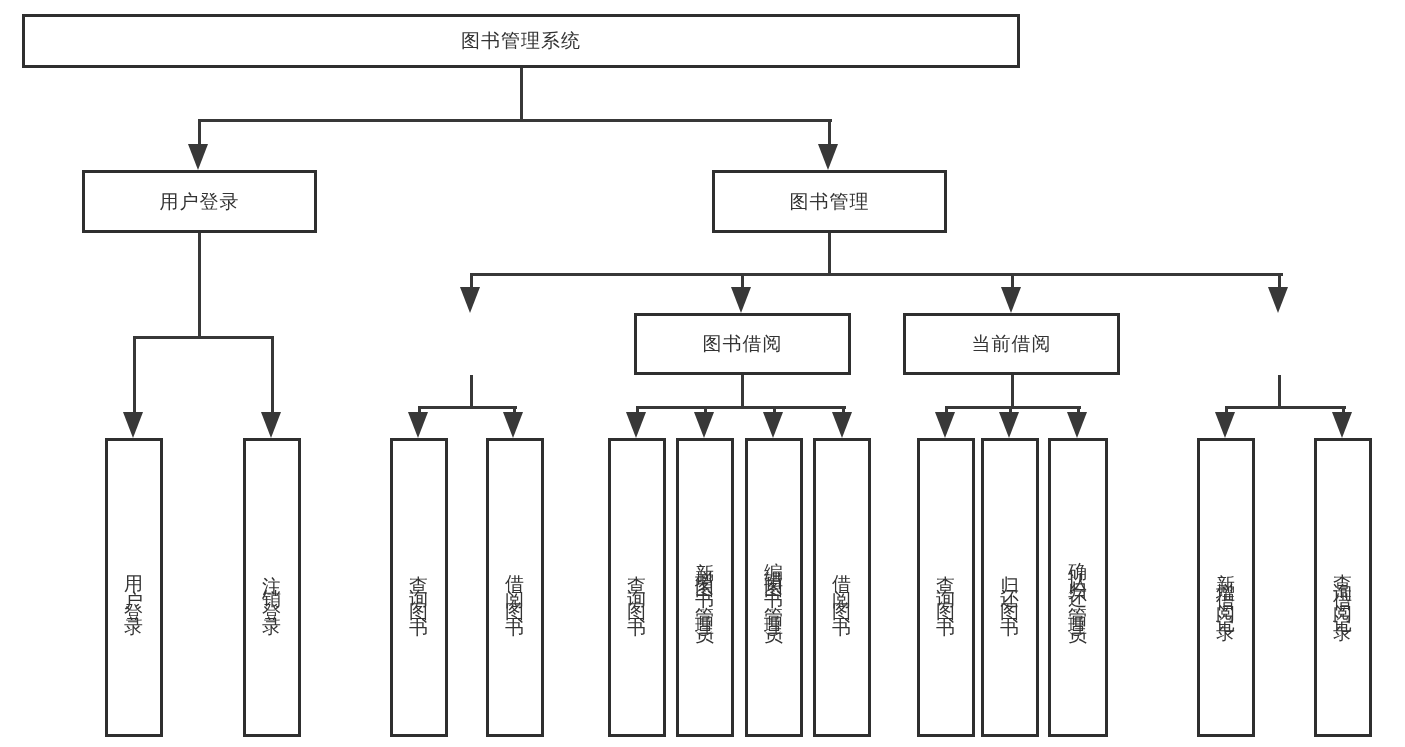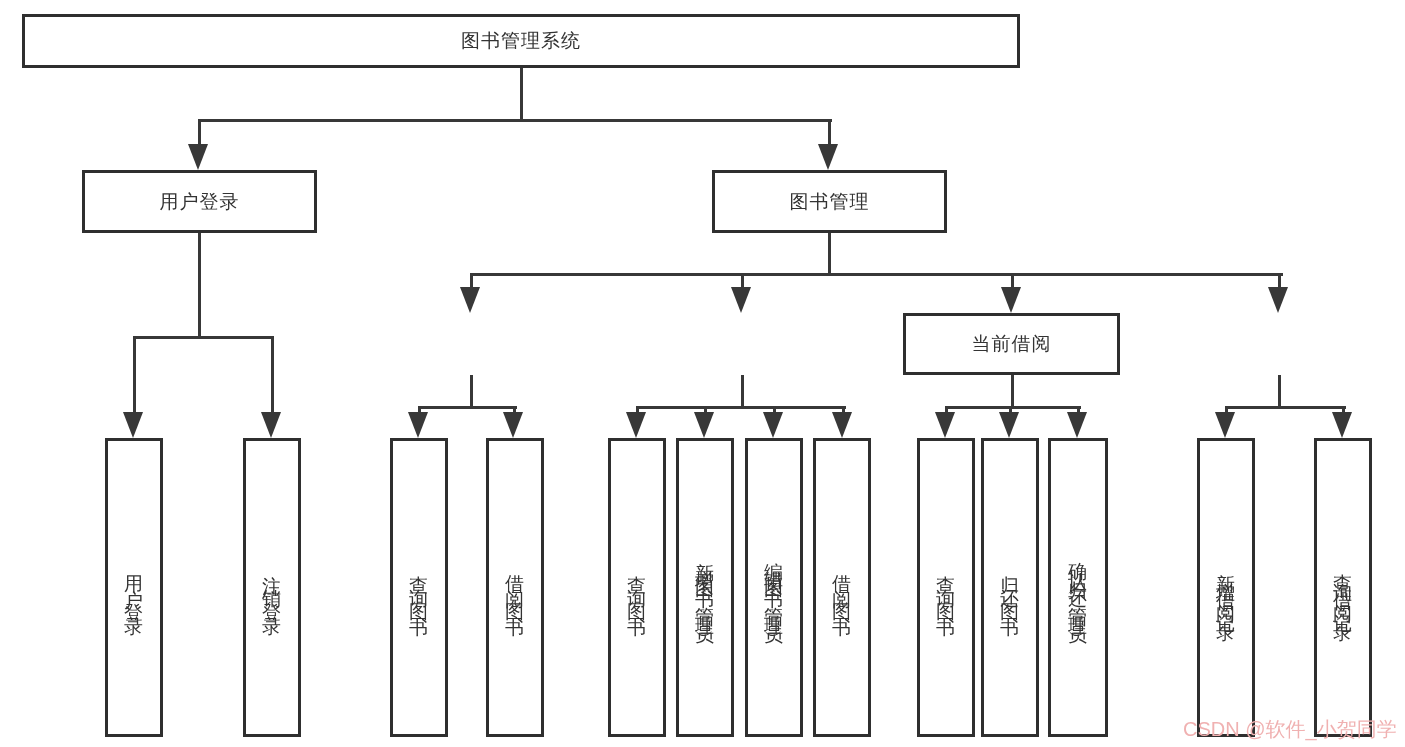--- a/index.html
+++ b/index.html
@@ -97,20 +97,21 @@
   <div class="arr" style="left:1215px;top:412px;"></div>
   <div class="arr" style="left:1332px;top:412px;"></div>
 
   <div class="hbox" style="left:22px;top:14px;width:998px;height:54px;">图书管理系统</div>
 
   <div class="hbox" style="left:82px;top:170px;width:235px;height:63px;">用户登录</div>
 
   <div class="hbox" style="left:712px;top:170px;width:235px;height:63px;">图书管理</div>
 
 
+  <div class="hbox" style="left:634px;top:313px;width:217px;height:62px;">图书借阅</div>
 
   <div class="hbox" style="left:903px;top:313px;width:217px;height:62px;">当前借阅</div>
 
 
   <div class="vbox sp-l" style="left:105px;">用户登录</div>
 
   <div class="vbox sp-l" style="left:243px;">注销登录</div>
 
   <div class="vbox sp-l" style="left:390px;">查询图书</div>
 
@@ -127,15 +128,14 @@
   <div class="vbox sp-l" style="left:917px;">查询图书</div>
 
   <div class="vbox sp-l" style="left:981px;">归还图书</div>
 
   <div class="vbox sp-s" style="left:1048px;width:60px;">确认归还（管理员）</div>
 
   <div class="vbox sp-m" style="left:1197px;">新增借阅记录</div>
 
   <div class="vbox sp-m" style="left:1314px;">查询借阅记录</div>
 
-  <div class="watermark">CSDN @软件_小贺同学</div>
 
 </div>
 
 </body></html>

